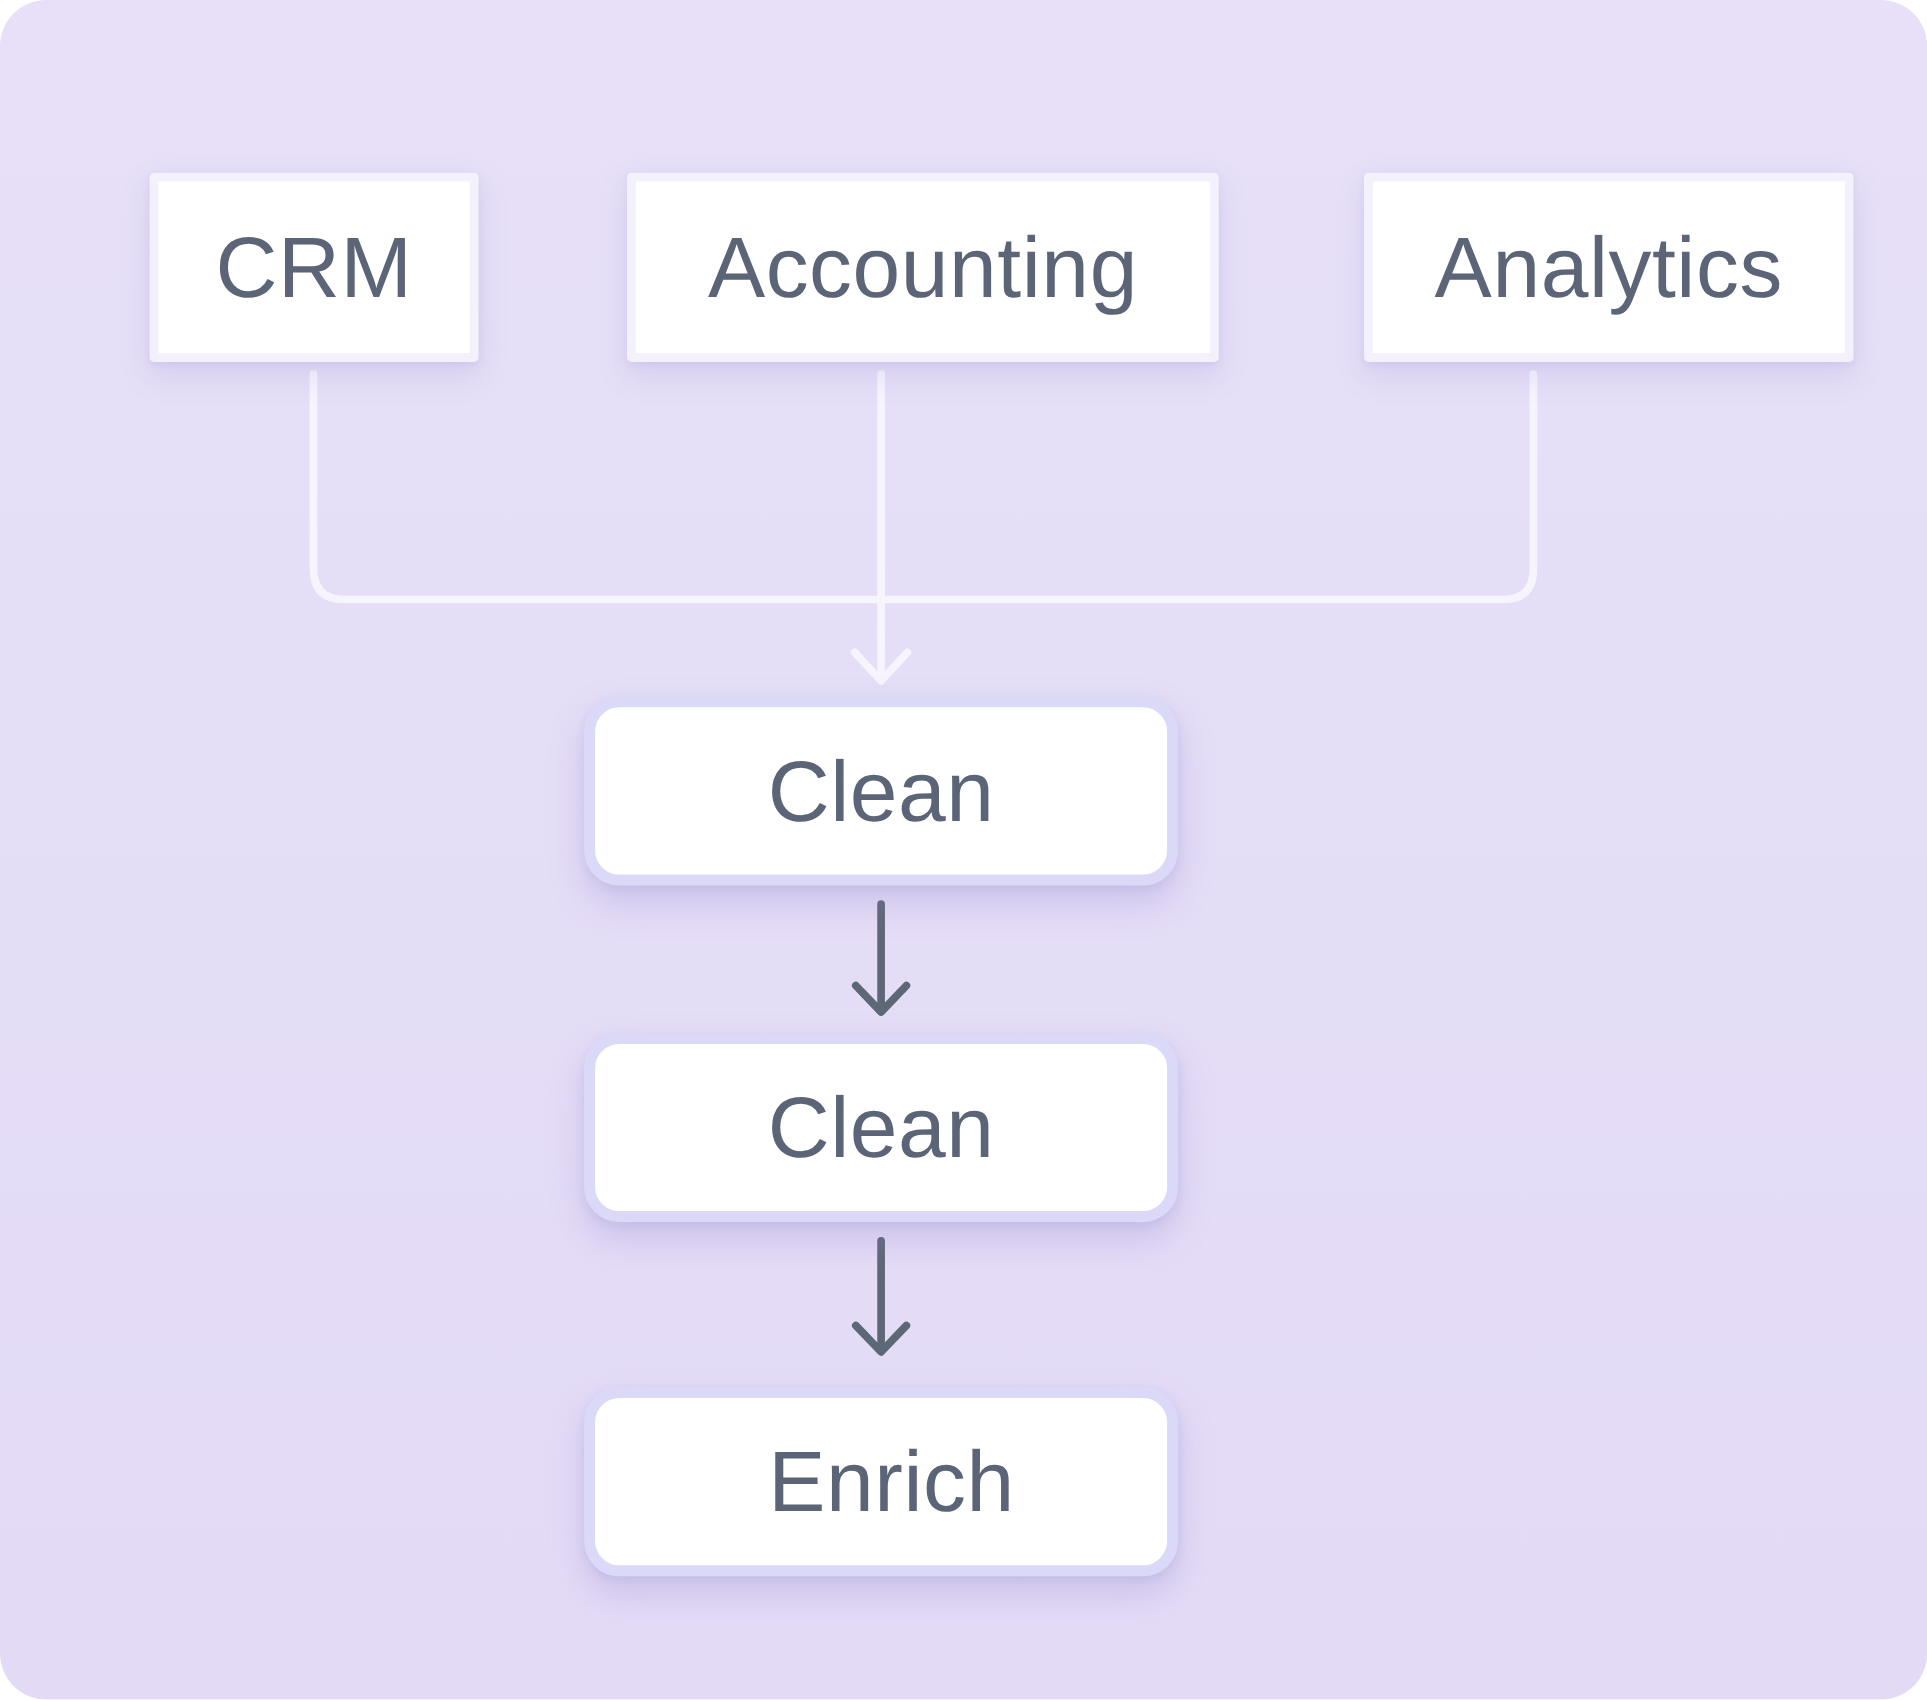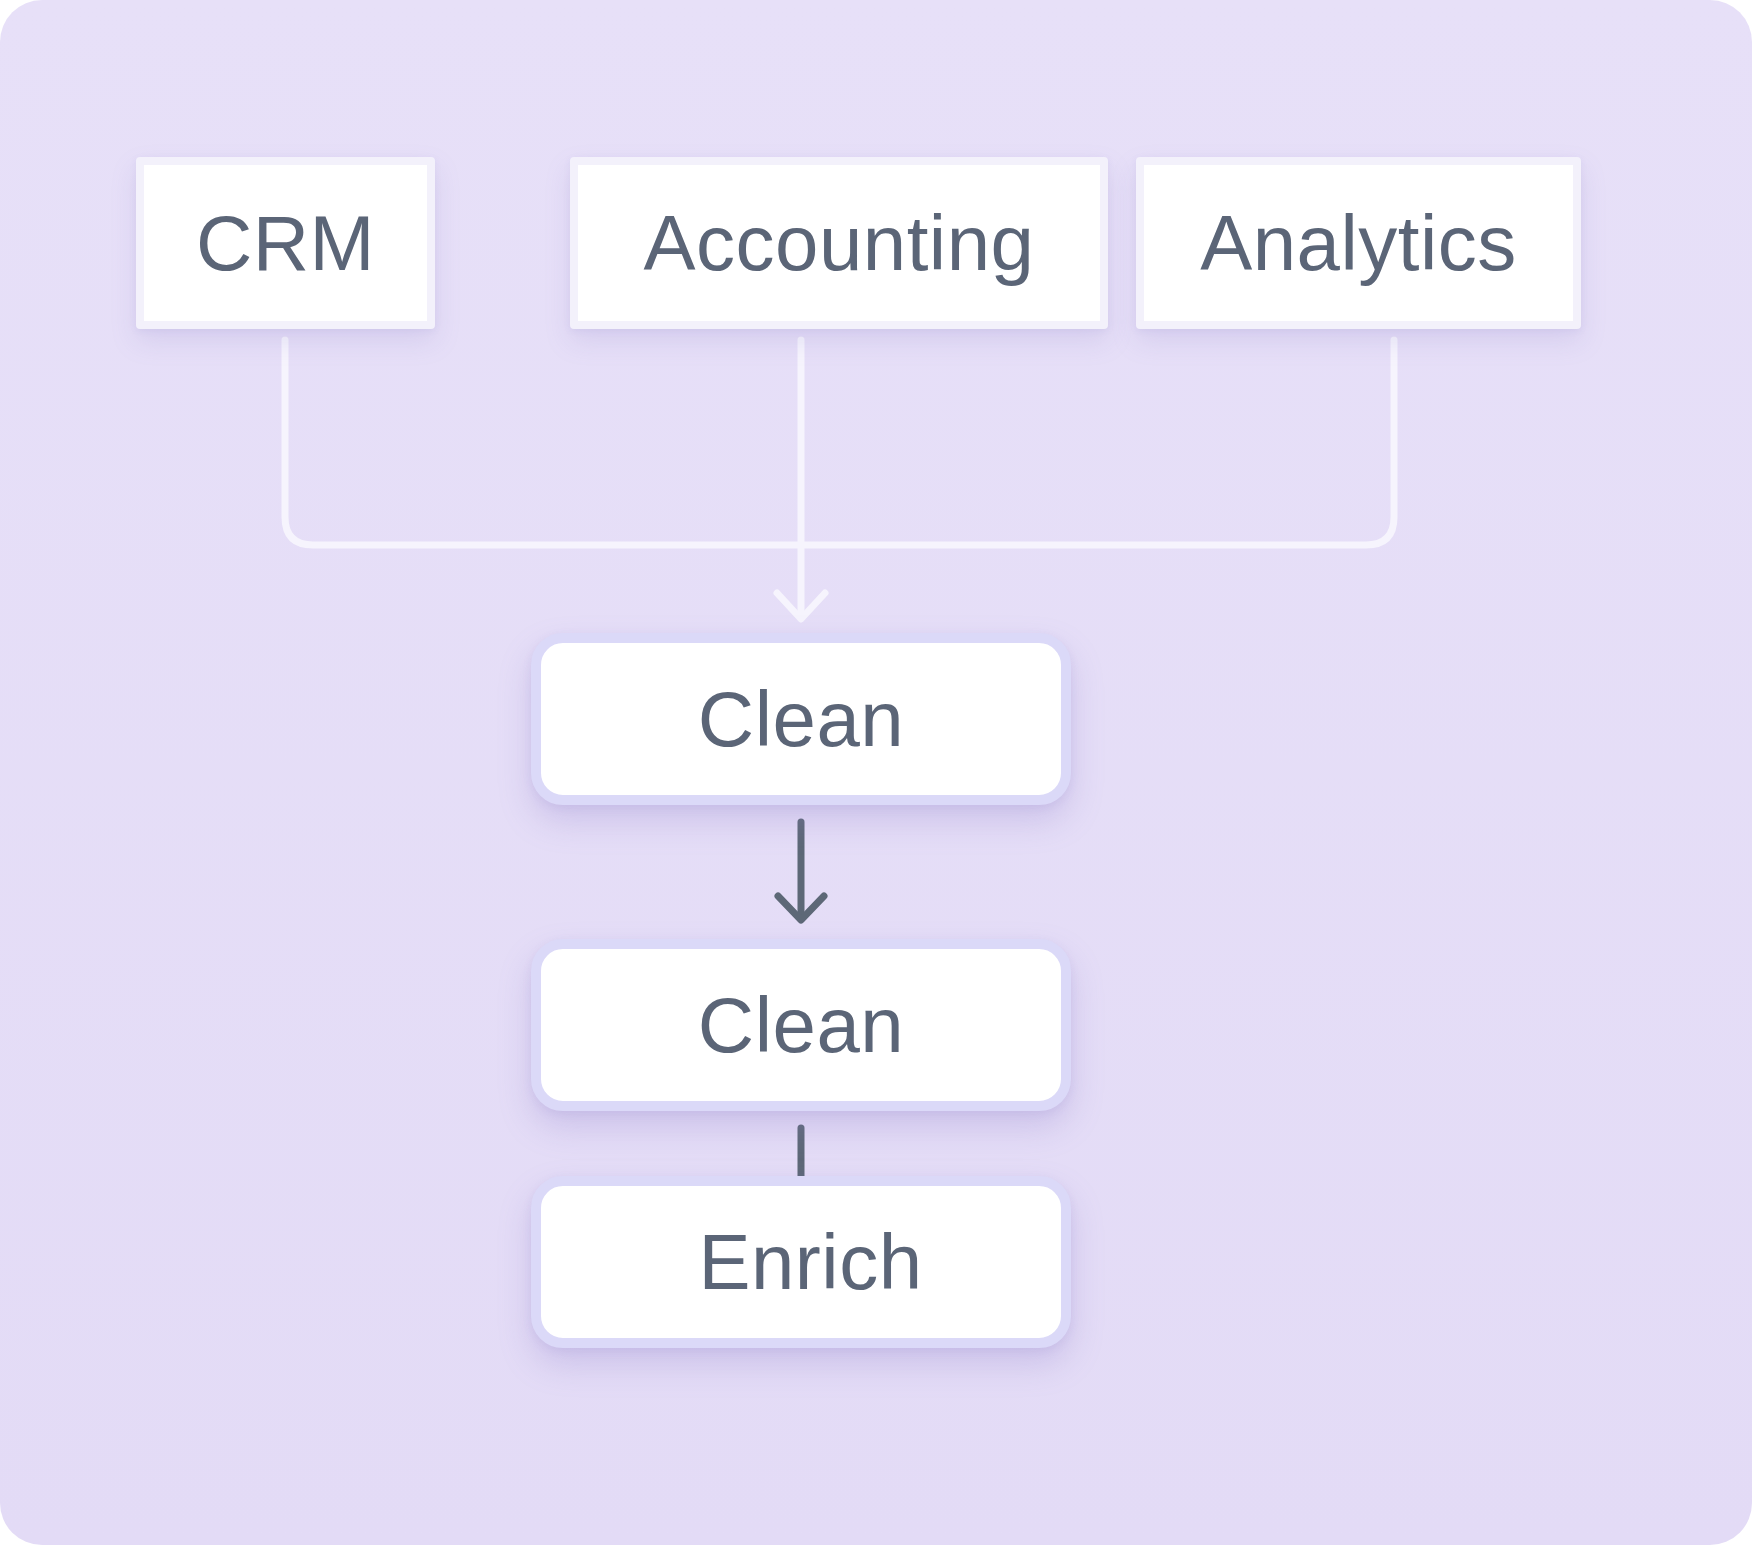--- a/index.html
+++ b/index.html
@@ -49,24 +49,24 @@
   .node-pipeline {
     border: 10px solid var(--ring-pipeline, #dbd9f8);
     border-radius: 32px;
     box-shadow: 0 16px 32px rgba(139,125,201,0.28), 0 3px 8px rgba(139,125,201,0.12);
     left: 531px;
     width: 540px;
     height: 172px;
   }
   #node-crm        { left: 136px;  width: 299px; }
   #node-accounting { left: 532px;  width: 538px; margin-left: 38px; }
-  #node-analytics  { left: 1136px; width: 445px; }
+  #node-analytics  { left: 1240px; width: 445px; }
   #node-clean  { top: 633px; }
   #node-unify  { top: 939px; }
-  #node-enrich { top: 1176px; padding-left: 19px; }
+  #node-enrich { top: 1261px; padding-left: 19px; }
   .label { pointer-events: none; }
 </style>
 </head>
 <body>
 
 <div class="canvas">
 
   <svg class="connector-layer" viewBox="0 0 1752 1545" xmlns="http://www.w3.org/2000/svg" aria-hidden="true">
 
     <path d="M 285 340 L 285 517 Q 285 545 313 545 L 1366 545 Q 1394 545 1394 517 L 1394 340" fill="none" stroke="#f6f4fd" stroke-width="7" stroke-linecap="round" stroke-linejoin="round"></path>

